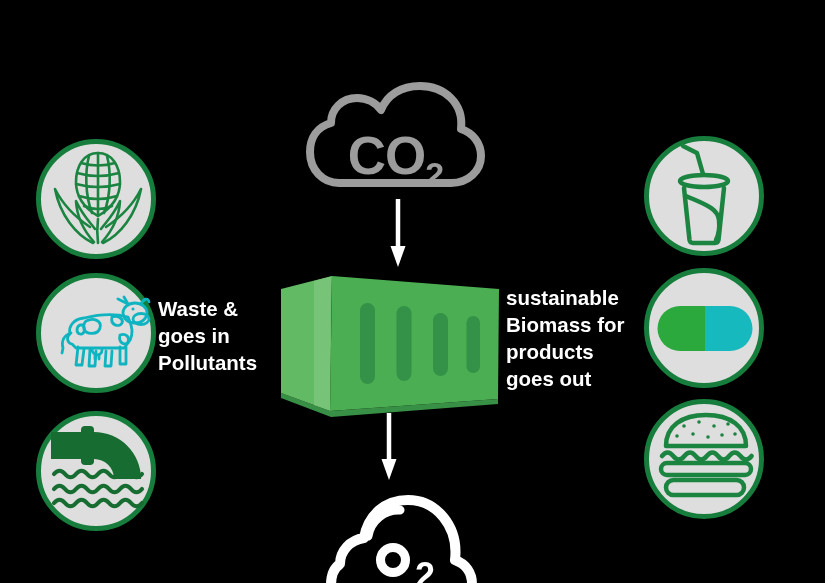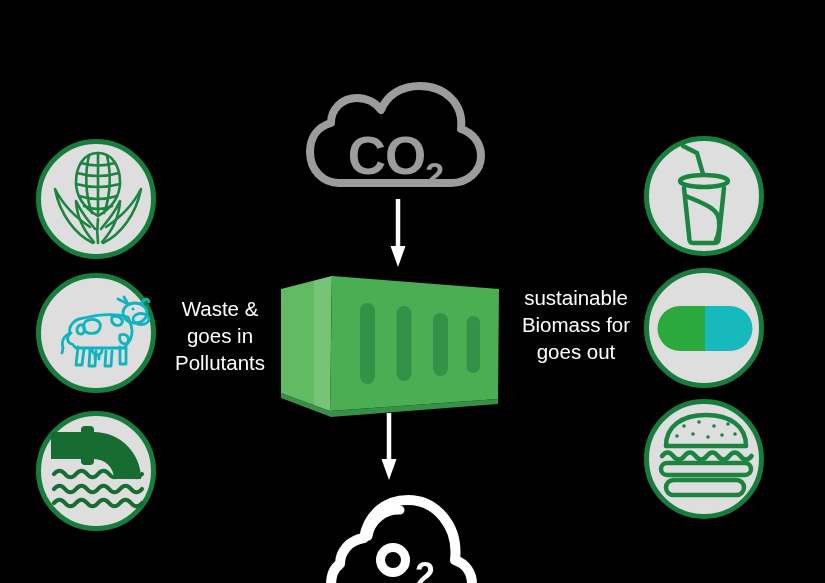--- a/index.html
+++ b/index.html
@@ -2,22 +2,22 @@
 <html style="--background: #000000; --circle-fill: #dedede; --circle-border: #177d3c; --icon-green: #1b8441; --icon-dark-green: #176d31; --icon-teal: #0fb4c1; --pill-green: #2ca93d; --pill-teal: #16b9be; --cloud-gray: #9c9c9c; --cloud-white: #ffffff; --container-front: #4bae52; --container-side: #63ba64; --container-side-stripe: #77c377; --container-bottom: #379045; --container-bars: #339247; --arrow: #ffffff; --label-text: #ffffff;"><head>
 <meta charset="utf-8">
 <style>
   html,body{margin:0;padding:0;background:#000;}
   .stage{position:relative;width:825px;height:583px;background:var(--background,#000);
          font-family:"Liberation Sans",sans-serif;overflow:hidden;margin-top:44px;}
   .badge{position:absolute;width:120px;height:120px;border-radius:50%;
          border:5px solid var(--circle-border,#177d3c);
          background:var(--circle-fill,#dedede);box-sizing:border-box;}
   .badge svg{position:absolute;left:-5px;top:-5px;}
-  .caption{position:absolute;color:var(--label-text,#fff);font-weight:400;
-           font-size:20.5px;line-height:27px;text-align:center;}
+  .caption{position:absolute;color:var(--label-text,#fff);font-weight:700;
+           font-size:20.5px;line-height:27px;text-align:left;}
   .co2text{position:absolute;left:303px;top:85px;width:186px;text-align:center;
            color:var(--cloud-gray,#9c9c9c);font-weight:700;font-size:53px;
            line-height:1;letter-spacing:-1px;}
   .co2text .sub{font-size:34px;position:relative;top:12px;letter-spacing:0;}
   .abs{position:absolute;}
   
   .sg{stroke:var(--icon-green,#1b8441);fill:none;stroke-width:4.5;stroke-linecap:round;stroke-linejoin:round;}
   .sgt{stroke:var(--icon-green,#1b8441);fill:none;stroke-width:2.6;stroke-linecap:round;stroke-linejoin:round;}
   .st{stroke:var(--icon-teal,#0fb4c1);fill:none;stroke-width:2.8;stroke-linecap:round;stroke-linejoin:round;}
   .ft{fill:var(--icon-teal,#0fb4c1);}
@@ -81,20 +81,21 @@
 
   <div class="caption" style="left:158px;top:251px;width:124px">
     <div>Waste &amp;</div>
     <div>goes in</div>
     <div>Pollutants</div>
   </div>
 
   <div class="caption" style="left:506px;top:240px;width:140px">
     <div>sustainable</div>
     <div>Biomass for</div>
+    <div>products</div>
     <div>goes out</div>
   </div>
 
   <div class="badge" style="left:36px;top:95px">
     <svg width="120" height="120" viewBox="0 0 120 120">
       <g class="sgt">
         <path d="M57,104 C40,96 24,76 19,50 C28,68 42,80 54,88"></path>
         <path d="M58,103 C48,92 41,80 40,62 C47,77 54,83 59,90"></path>
         <path d="M67,104 C84,96 100,76 105,50 C96,68 82,80 70,88"></path>
         <path d="M66,103 C76,92 83,80 84,62 C77,77 70,83 65,90"></path>

